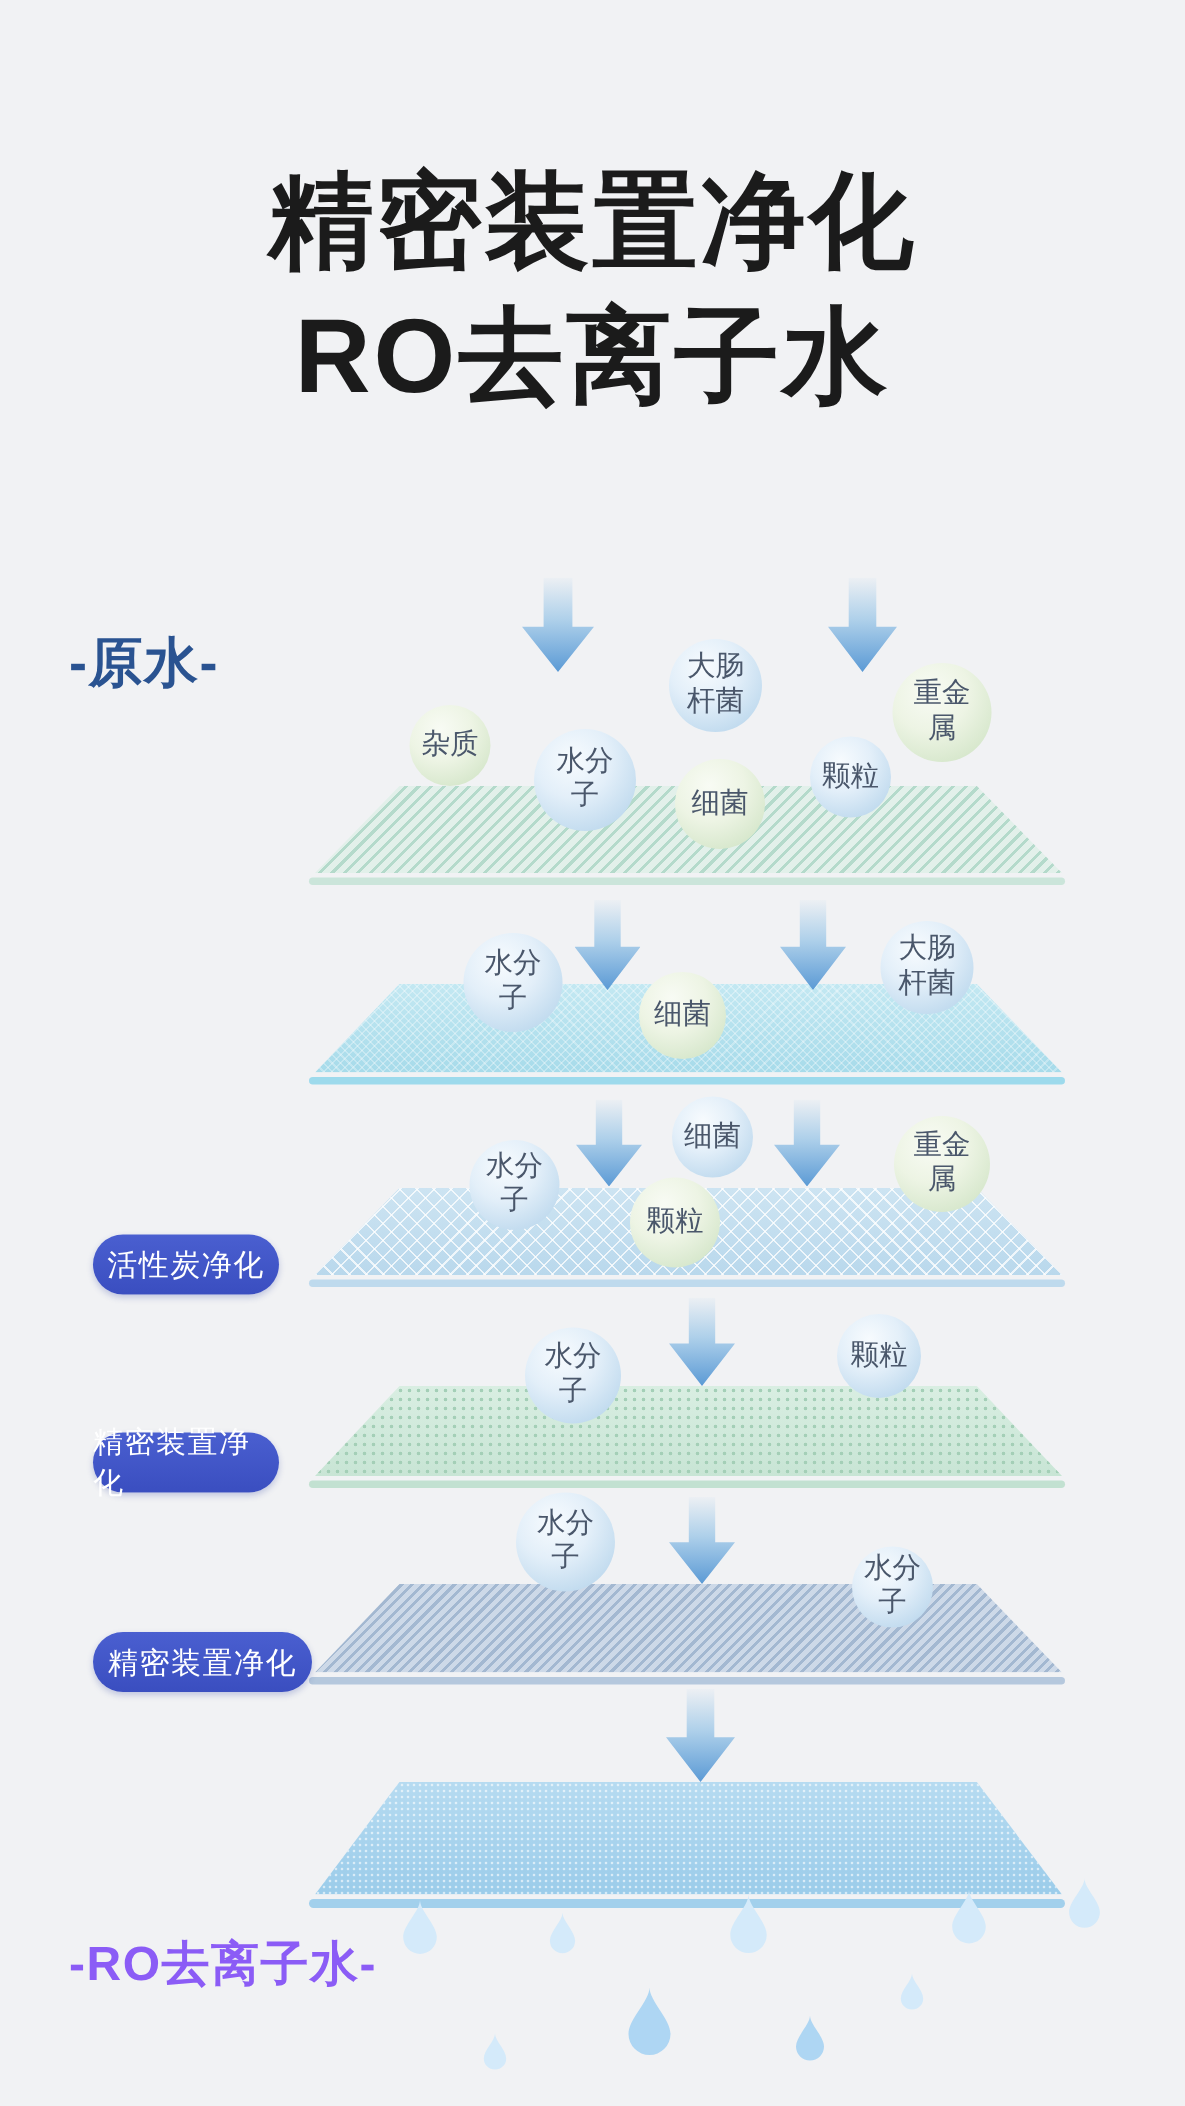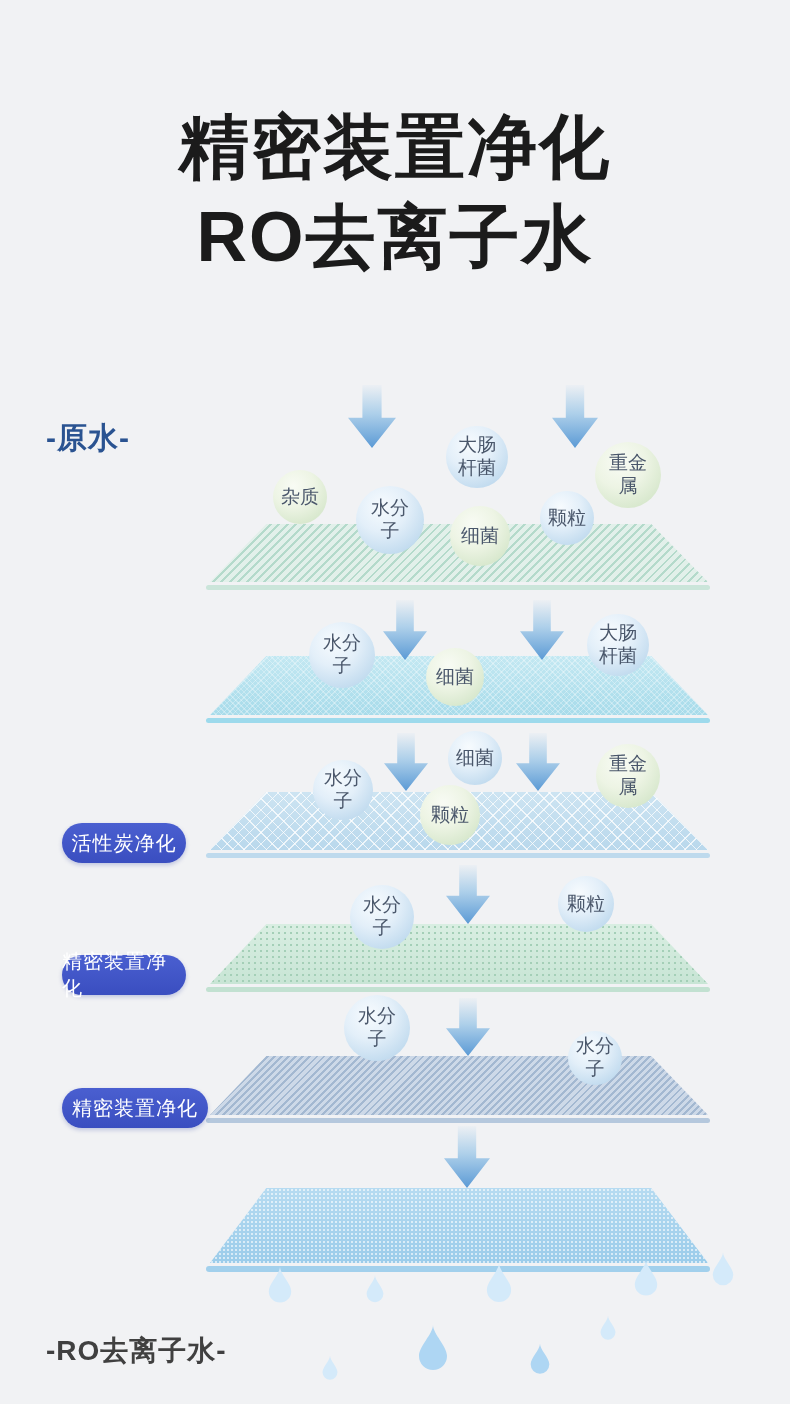--- a/index.html
+++ b/index.html
@@ -19,22 +19,22 @@
   .title.l1{top:112px;}
   .title.l2{top:202px;}
   .subtitle{
     position:absolute;top:297px;left:0;width:790px;text-align:center;
     font-size:23px;font-weight:700;color:#222;margin:0;letter-spacing:1px;
   }
   
   .side-label{
     position:absolute;font-weight:700;letter-spacing:1px;
   }
-  .side-label.src{left:46px;top:418px;font-size:30px;color:#2a5391;}
-  .side-label.res{left:46px;top:1288px;font-size:28px;color:#404040;margin-top:44px;}
+  .side-label.src{left:46px;top:418px;font-size:36px;color:#2a5391;}
+  .side-label.res{left:46px;top:1288px;font-size:32px;color:#8b5cf6;}
   
   .stage-btn{
     position:absolute;height:40px;border-radius:21px;
     background:linear-gradient(180deg,#4a5fd0,#3a4ec0);
     color:#fff;font-size:20px;font-weight:500;letter-spacing:1px;
     display:flex;align-items:center;justify-content:center;
     box-shadow:0 2px 4px rgba(40,60,160,0.25);
   }
   
   .layer{

